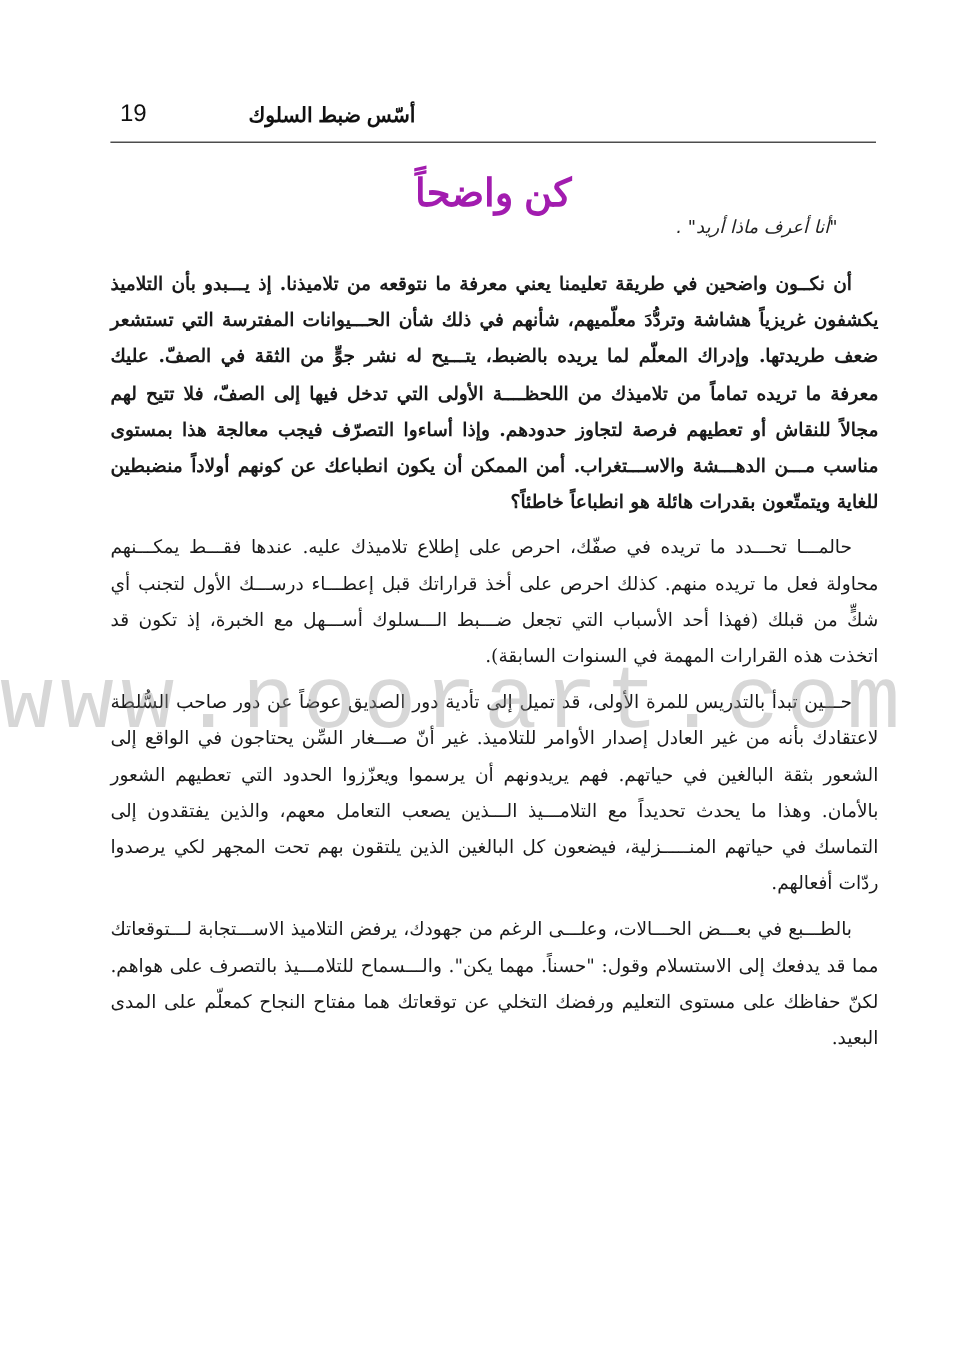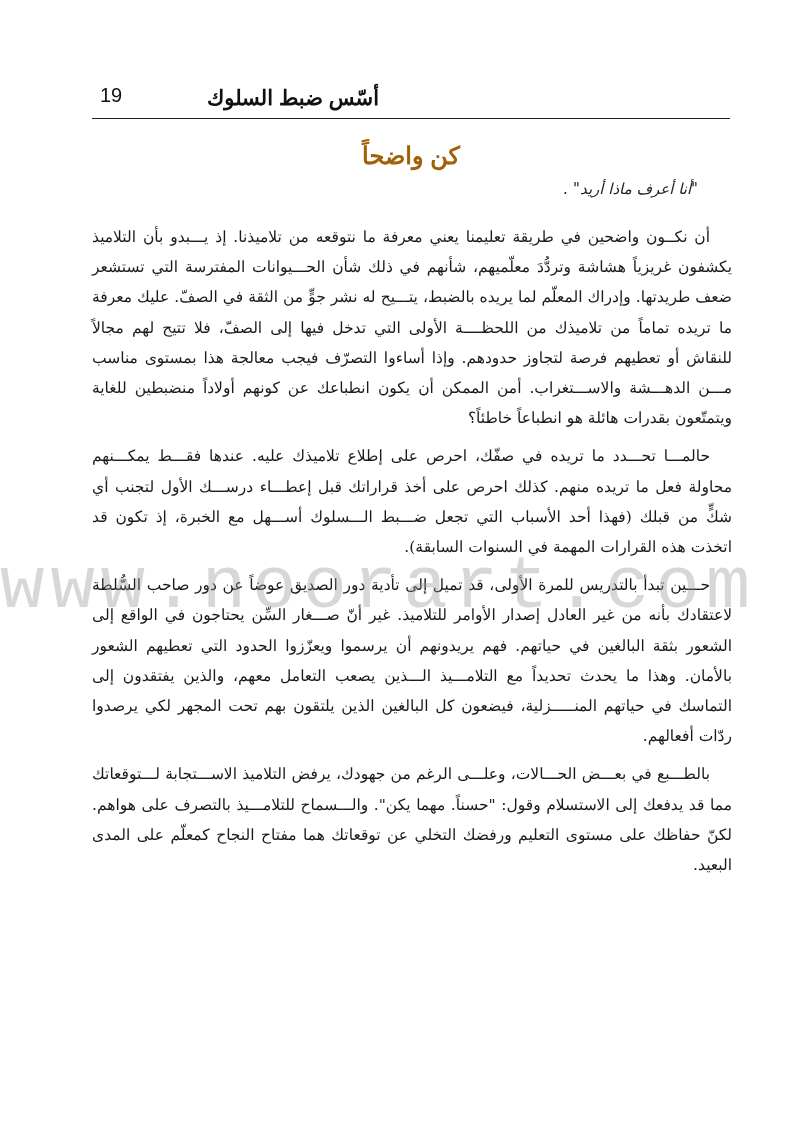--- a/index.html
+++ b/index.html
@@ -5,44 +5,44 @@
     html, body { margin: 0; padding: 0; background: #ffffff; }
     body { width: 800px; height: 1130px; position: relative; overflow: hidden; }
     .page { position: absolute; left: 0; top: 0; width: 800px; height: 1130px; background: #fff; }
     .running-header {
       position: absolute; left: 92px; top: 86px; width: 640px; height: 26px;
       direction: rtl;
       text-align: right;
     }
     .running-header .rh-title {
       position: absolute; left: 115px; top: 0;
-      font-family: "Liberation Sans", sans-serif; font-weight: bold; font-size: 21px; color: #111;
+      font-family: "Liberation Sans", sans-serif; font-weight: bold; font-size: 17px; color: #111;
       direction: rtl;
     }
     .running-header .rh-page {
       position: absolute; left: 8px; top: -2px;
       font-family: "Liberation Sans", sans-serif; font-size: 20px; color: #111; direction: ltr;
     }
     .header-rule { position: absolute; left: 92px; top: 118px; width: 638px; height: 0; border-top: 1.5px solid #222; }
     .chapter-title {
       position: absolute; left: 92px; top: 142px; width: 638px; text-align: center;
-      font-family: "Liberation Sans", sans-serif; font-weight: bold; font-size: 24px; color: #a16207; direction: rtl;
+      font-family: "Liberation Sans", sans-serif; font-weight: bold; font-size: 32px; color: #a21caf; direction: rtl;
     }
     .epigraph {
       position: absolute; left: 92px; top: 180px; width: 634px;
       font-family: "DejaVu Sans", sans-serif; font-style: italic; font-size: 15px; color: #222;
       direction: rtl; text-align: right; padding-right: 28px; box-sizing: border-box;
     }
     .body-text {
       position: absolute; left: 92px; top: 222px; width: 640px;
       direction: rtl; text-align: justify; text-align-last: right;
       font-family: "DejaVu Serif", serif; font-size: 15.5px; line-height: 30.2px; color: #1a1a1a;
     }
     .body-text p { margin: 0 0 8px 0; text-indent: 22px; }
-    .body-text p.first { text-indent: 22px; }
+    .body-text p.first { text-indent: 22px; font-weight: bold; }
     .watermark {
       position: absolute; left: 0; top: 552px; width: 800px; height: 70px;
       font-family: Liberation Mono, monospace; font-size: 74px; letter-spacing: 6px;
       color: rgba(150,150,150,0.38); white-space: nowrap; direction: ltr; line-height: 70px;
       pointer-events: none;
     }
   </style>
 </head>
 <body>
 

